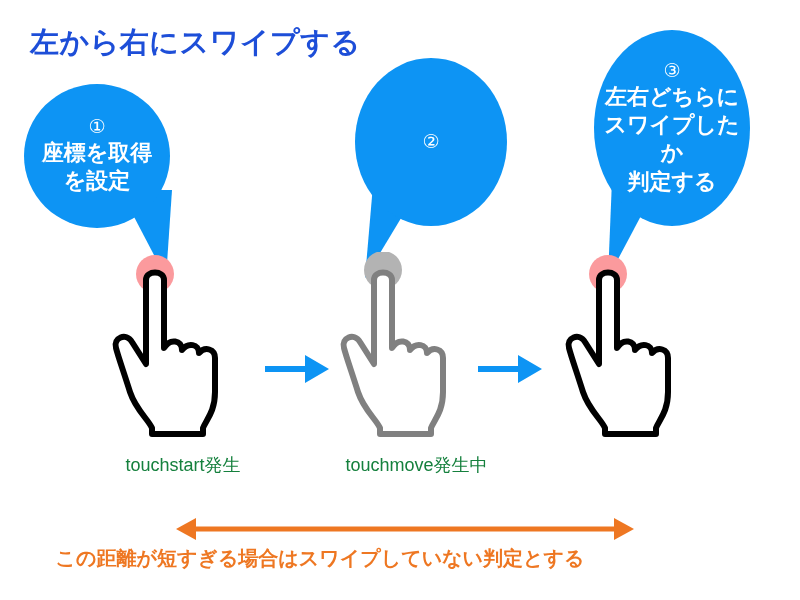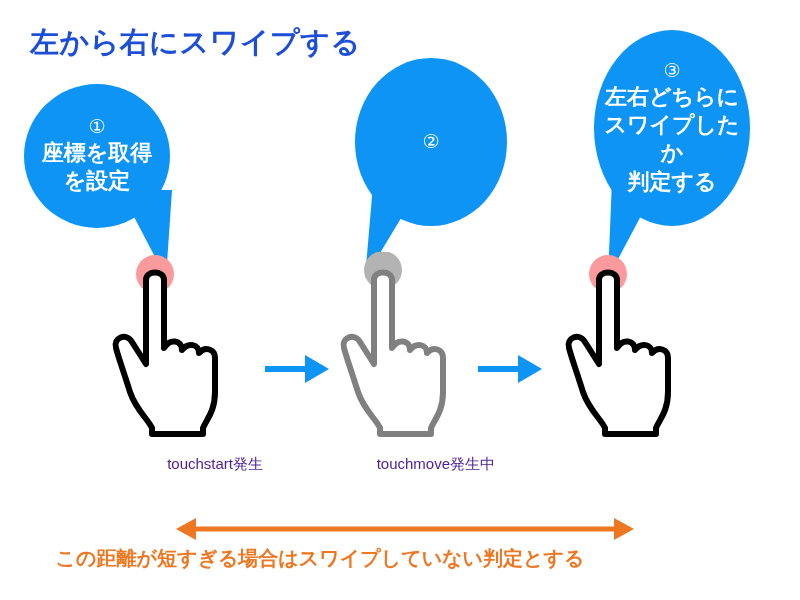--- a/index.html
+++ b/index.html
@@ -85,28 +85,28 @@
 
   
   .step-arrow { position: absolute; }
   .step-arrow svg { display: block; }
   #steparrow1 { left: 265px; top: 352px; }
   #steparrow2 { left: 478px; top: 352px; }
 
   
   .evt-label {
     position: absolute;
-    font-size: 15px;
-    color: #4c1d95;
+    font-size: 18px;
+    color: #15803d;
     white-space: nowrap;
-    text-align: right;
+    text-align: center;
     line-height: 1;
   }
   #label1 { left: 103px; top: 456px; width: 160px; }
-  #label2 { left: 310px; top: 456px; width: 185px; }
+  #label2 { left: 324px; top: 456px; width: 185px; }
   #label3 { left: 557px; top: 456px; width: 160px; }
 
   
   #measure {
     position: absolute;
     left: 176px;
     top: 514px;
   }
   #measure svg { display: block; }
 

